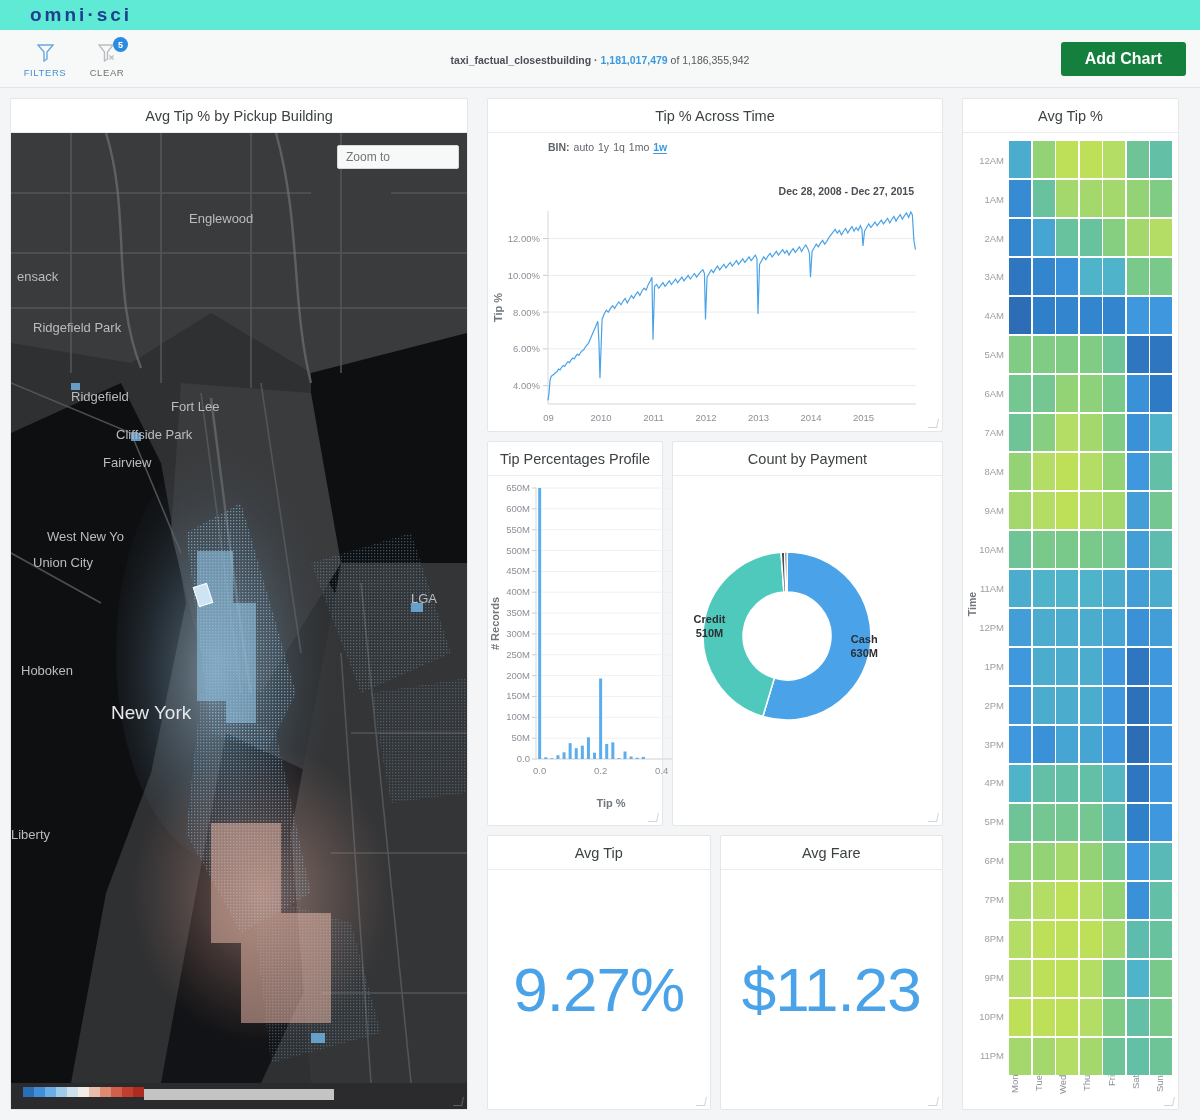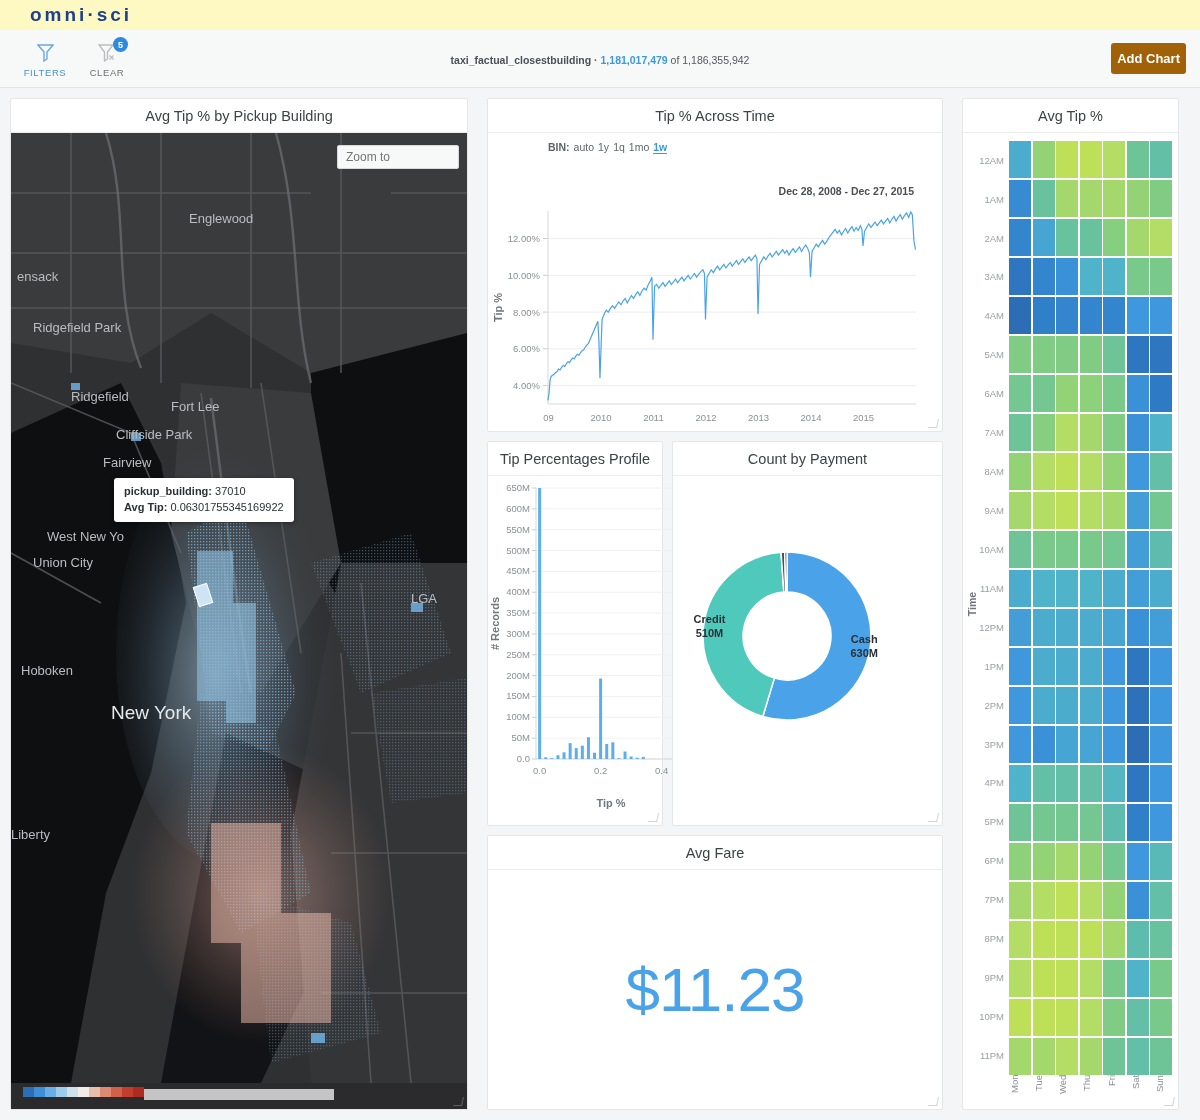--- a/index.html
+++ b/index.html
@@ -4,21 +4,21 @@
 <style>
   * { box-sizing: border-box; margin: 0; padding: 0; }
   body {
     width: 1200px; height: 1120px;
     background: #f4f5f6;
     font-family: "Liberation Sans", sans-serif;
     color: #3c4043; overflow: hidden;
   }
 
   
-  .brandbar { height: 30px; background: #fef9c3; display: flex; align-items: center; padding-left: 30px; }
+  .brandbar { height: 30px; background: #5eead4; display: flex; align-items: center; padding-left: 30px; }
   .logo { font-size: 19px; font-weight: 700; color: #1f3f8f; letter-spacing: 3px; }
 
   
   .toolbar {
     height: 58px; background: #f7f8f8; border-bottom: 1px solid #e2e4e6;
     display: flex; align-items: center; position: relative; padding: 0 14px;
   }
   .tool { width: 62px; text-align: center; cursor: pointer; position: relative; }
   .tool .glyph { height: 26px; display: flex; align-items: center; justify-content: center; }
   .tool .tlabel { font-size: 9.5px; color: #4a8fd4; letter-spacing: .6px; margin-top: 2px; }
@@ -28,22 +28,22 @@
     background: #2c8ae0; color: #fff; font-size: 9px; font-weight: 700;
     display: flex; align-items: center; justify-content: center;
   }
   .title-wrap { position: absolute; left: 0; right: 0; text-align: center; pointer-events: none; }
   .dash-title { font-size: 18.5px; font-weight: 400; color: #3d4245; }
   .dash-sub { font-size: 10.5px; font-weight: 700; color: #5a6066; margin-top: 3px; }
   .dash-sub .tbl { color: #4a5055; }
   .dash-sub .hl { color: #3a9ae0; }
   .dash-sub .of { font-weight: 400; color: #55595d; }
   .add-chart {
-    margin-left: auto; background: #a16207; color: #fff; border: none; border-radius: 3px;
-    font-size: 13px; font-weight: 700; padding: 8px 6px; cursor: pointer;
+    margin-left: auto; background: #15803d; color: #fff; border: none; border-radius: 3px;
+    font-size: 16px; font-weight: 700; padding: 8px 24px; cursor: pointer;
     font-family: "Liberation Sans", sans-serif;
   }
 
   
   .board { display: flex; padding: 10px; gap: 19px; height: 1032px; }
   .col-map { width: 458px; }
   .col-mid { width: 456px; display: flex; flex-direction: column; gap: 9px; }
   .col-right { width: 217px; }
 
   .panel { background: #fff; border: 1px solid #e4e6e8; border-radius: 2px; position: relative; }
@@ -262,26 +262,20 @@
             <text class="map-lbl" x="22" y="434">Union City</text>
             <text class="map-lbl" x="10" y="542">Hoboken</text>
             <text class="map-lbl big" x="100" y="586">New York</text>
             <text class="map-lbl" x="0" y="706">Liberty</text>
             <text class="map-lbl" x="400" y="470" font-size="10">LGA</text>
           </g>
         </svg>
 
         <input class="zoom-to" placeholder="Zoom to" style="">
 
-        <div class="tooltip">
-          <div><b>pickup_building:</b>
-            <span>37010</span></div>
-          <div><b>Avg Tip:</b>
-            <span>0.06301755345169922</span></div>
-        </div>
 
         <div class="map-legend">
             <i style="background: rgb(42, 111, 181);"></i>
             <i style="background: rgb(63, 142, 214);"></i>
             <i style="background: rgb(105, 174, 228);"></i>
             <i style="background: rgb(158, 203, 233);"></i>
             <i style="background: rgb(207, 224, 234);"></i>
             <i style="background: rgb(242, 236, 230);"></i>
             <i style="background: rgb(232, 189, 172);"></i>
             <i style="background: rgb(222, 138, 114);"></i>
@@ -427,20 +421,25 @@
             <text x="36.474433151478706" y="161.41009401591293" text-anchor="middle" font-size="11" font-weight="700" fill="#2c3034" font-family="&quot;Liberation Sans&quot;, sans-serif">510M</text>
             <path d="M108.05420576096229 76.21069560578137A84 84 0 0 1 111.71152531293984 76.03117909838983L112.80127516392088 116.01633190868039A44 44 0 0 0 110.88553635098025 116.1103643649331Z" fill="#4a5055" stroke="#fff" stroke-width="1.5"></path>
             <path d="M111.71152531293984 76.03117909838983A84 84 0 0 1 113.99999999999999 76L113.99999999999999 116A44 44 0 0 0 112.80127516392088 116.01633190868039Z" fill="#2f3437" stroke="#fff" stroke-width="1.5"></path>
           </svg>
         <div class="resize"></div>
       </div>
     </div>
 
     <div class="kpi-row">
       <div class="panel kpi-panel">
+        <div class="panel-title">Avg Tip</div>
+        <div class="kpi-val">9.27%</div>
+        <div class="resize"></div>
+      </div>
+      <div class="panel kpi-panel">
         <div class="panel-title">Avg Fare</div>
         <div class="kpi-val">$11.23</div>
         <div class="resize"></div>
       </div>
     </div>
   </div>
 
   <div class="col-right">
     <div class="panel hm-panel">
       <div class="panel-title">Avg Tip %</div>

